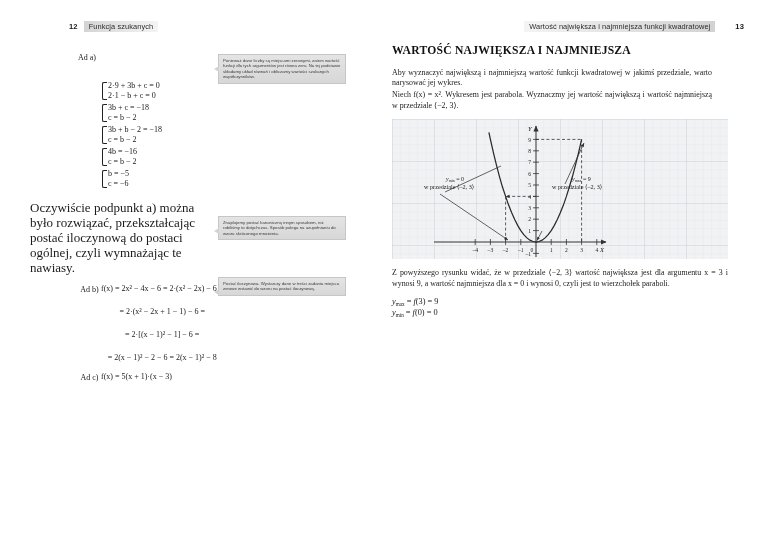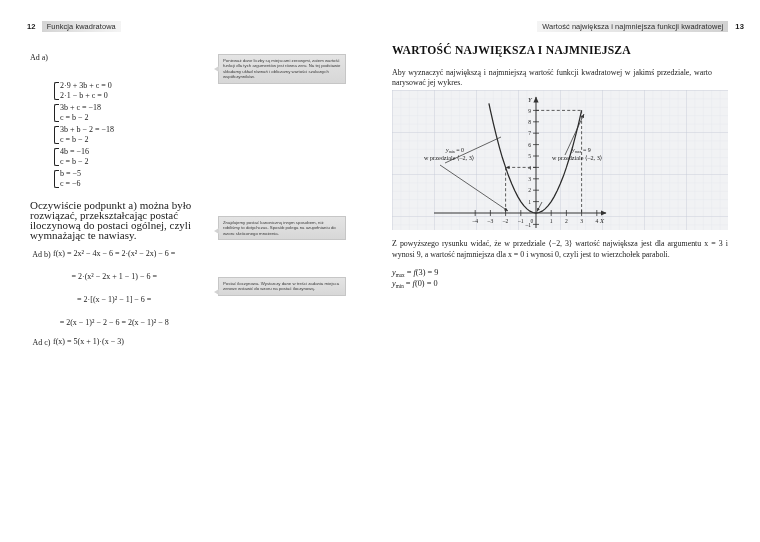--- a/index.html
+++ b/index.html
@@ -21,55 +21,55 @@
     position:absolute;top:20px;height:13px;
     display:flex;align-items:center;
     font-family:"Liberation Sans", sans-serif;
     font-size:7.4px;color:#2b2b2b;letter-spacing:.1px;
     white-space:nowrap;
   }
   .runhead-left{left:27px;right:14px;}
   .runhead-right{left:14px;right:16px;justify-content:flex-end;}
   .folio{
     font-family:"Liberation Sans", sans-serif;
-    font-size:7.6px;font-weight:bold;color:#1b1b1b;
+    font-size:7.6px;font-weight:bold;color:#1b1b1b;margin-left:42px;
   }
   .runhead-left .folio{margin-right:6px;}
-  .runhead-right .folio{margin-left:7px;}
+  .runhead-right .folio{margin-left:20px;}
   .rh-band{
     background:linear-gradient(to right,#d4d4d4,#ebebeb 70%,#f4f4f4);
     padding:2px 5px 2.5px 5px;
     line-height:1;
   }
   .runhead-right .rh-band{
     background:linear-gradient(to left,#d2d2d2,#e9e9e9 70%,#f4f4f4);
   }
 
   
   .l-body{position:absolute;left:30px;top:52px;width:180px;}
   .h-solution{
     font-family:"Liberation Sans", sans-serif;
     font-size:8.4px;font-weight:bold;margin:0 0 7px 0;color:#111;
   }
   .adrow{display:flex;align-items:flex-start;margin-bottom:0;}
-  .adlab{font-size:8px;width:23px;flex:0 0 23px;padding-top:1px;}
+  .adlab{font-size:8px;width:23px;flex:0 0 23px;padding-top:1px;margin-left:48px;}
   .sysblock{display:flex;flex-direction:column;margin-top:29px;}
   .pair{
     position:relative;padding-left:7px;margin-bottom:1.5px;
   }
   .pair:before{
     content:"";position:absolute;left:1px;top:1px;bottom:1px;width:4px;
     border-left:0.9px solid #222;
     border-top:0.9px solid #222;
     border-bottom:0.9px solid #222;
     border-radius:2px 0 0 2px;
   }
   .eq{font-size:8px;line-height:10.2px;white-space:nowrap;}
 
-  .para{font-size:11px;line-height:10px;margin:9px 0 0 0;text-align:left;}
+  .para{font-size:13px;line-height:15px;margin:9px 0 0 0;text-align:left;}
 
   .adblock{margin-top:9px;text-align:center;}
   .adblock .lines{display:flex;flex-direction:column;gap:13px;}
   .adblock .eq{font-size:8px;}
 
   
   .note{
     position:absolute;
     width:118px;
     background:linear-gradient(to bottom,#e4e4e4,#d7d7d7);
@@ -114,21 +114,21 @@
 </style>
 </head>
 <body>
 
 <div class="spread">
 
   <div class="page page-left">
 
     <div class="runhead runhead-left">
       <span class="folio">12</span>
-      <span class="rh-band">Funkcja kwadratowa</span>
+      <span class="rh-band">Funkcja szukanych</span>
     </div>
 
     <div class="l-body">
 
 
       <div class="adrow">
         <div class="adlab">Ad a)</div>
         <div class="sysblock">
           <div class="pair">
             <div class="eq">2·9 + 3b + c = 0</div>
@@ -187,20 +187,21 @@
       <span class="folio">13</span>
     </div>
 
     <div class="r-body">
 
       <h1 class="chapter-title">
         <span>WARTOŚĆ NAJWIĘKSZA I NAJMNIEJSZA</span><br>
       </h1>
 
       <p class="r-para">Aby wyznaczyć największą i najmniejszą wartość funkcji kwadratowej w jakimś przedziale, warto narysować jej wykres.</p>
+      <p class="r-para last">Niech f(x) = x². Wykresem jest parabola. Wyznaczmy jej wartość największą i wartość najmniejszą w przedziale ⟨−2, 3⟩.</p>
 
       <div class="graphbox">
         <svg width="336" height="140" viewBox="0 0 336 140">
           <defs>
             <pattern id="fineGrid" width="8.4" height="8.4" patternUnits="userSpaceOnUse">
               <path d="M 8.4 0 L 0 0 0 8.4" fill="none" stroke="#d9dde4" stroke-width="0.45"></path>
             </pattern>
             <pattern id="coarseGrid" width="42" height="42" patternUnits="userSpaceOnUse">
               <path d="M 42 0 L 0 0 0 42" fill="none" stroke="#c3c9d3" stroke-width="0.7"></path>
             </pattern>

